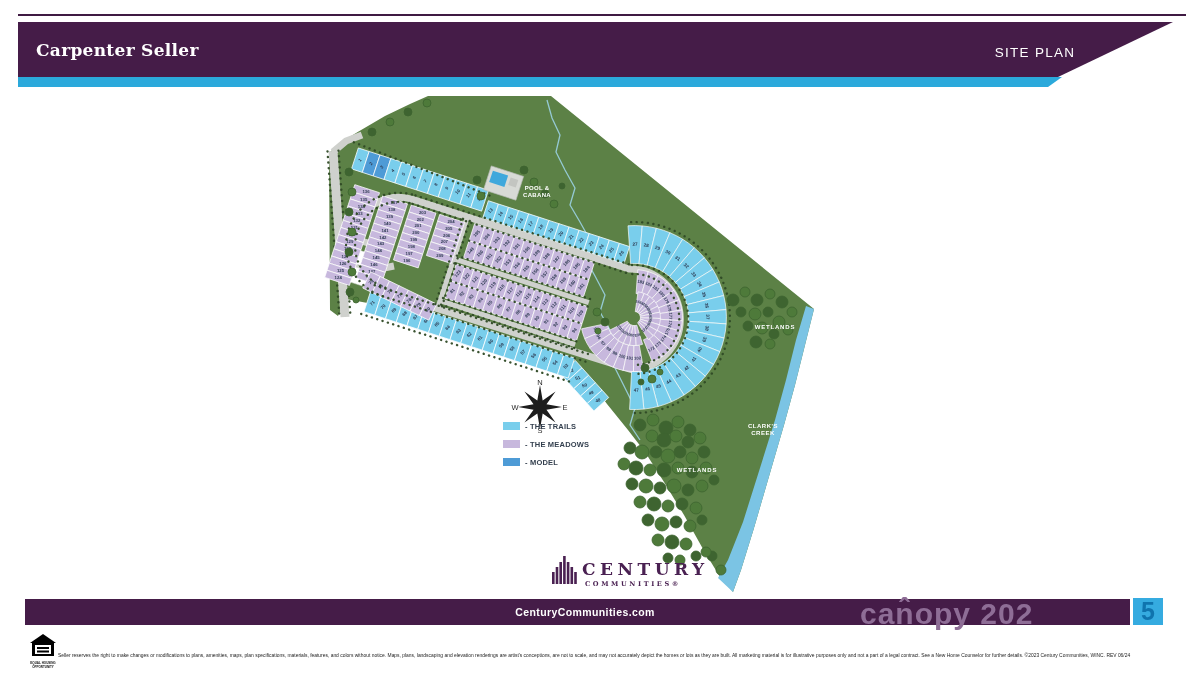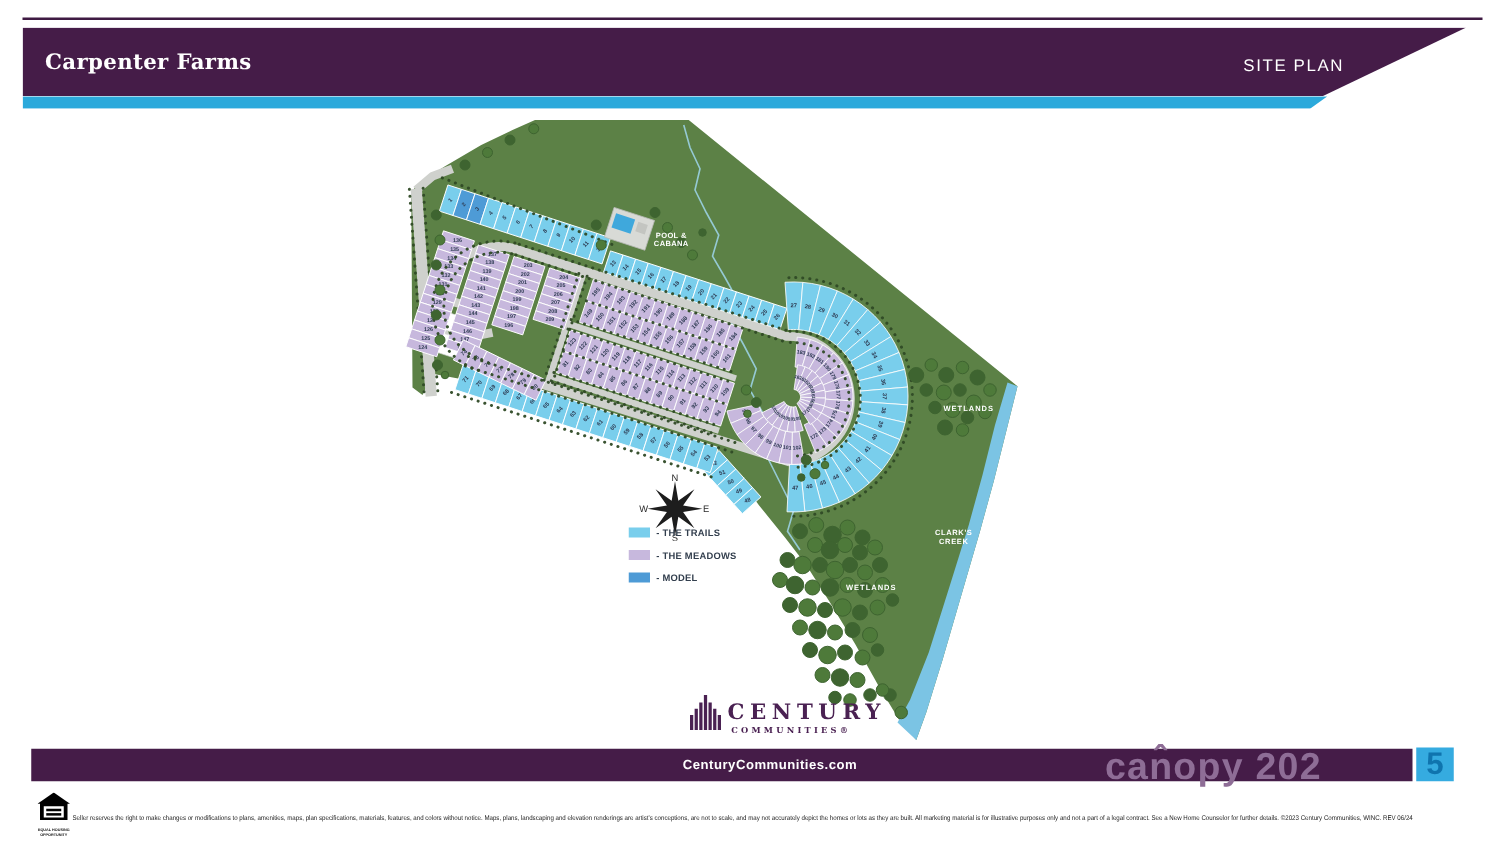--- a/index.html
+++ b/index.html
@@ -10,39 +10,39 @@
           clip-path:polygon(0 0,1155px 0,1040px 100%,0 100%);}
   #teal{position:absolute;left:18px;top:77px;width:1044px;height:10px;background:#2BA9DB;
         clip-path:polygon(0 0,100% 0,calc(100% - 14px) 100%,0 100%);}
   #title{position:absolute;left:36px;top:40px;color:#fff;font-family:"DejaVu Serif",serif;
          font-size:17px;font-weight:600;letter-spacing:.3px;}
   #badge{position:absolute;left:930px;top:45px;width:210px;text-align:center;color:#fff;
          font-size:13.5px;font-weight:normal;letter-spacing:1.3px;}
   #mapsvg{position:absolute;left:0;top:0;}
   #footerbar{position:absolute;left:25px;top:599px;width:1105px;height:26px;background:#451C48;}
   #footerurl{position:absolute;left:25px;top:599px;width:1120px;height:26px;line-height:26px;
-             text-align:center;color:#fff;font-size:10.5px;font-weight:bold;letter-spacing:.4px;padding-left:31px;}
+             text-align:center;color:#fff;font-size:10.5px;font-weight:bold;letter-spacing:.4px;}
   #watermark{position:absolute;left:860px;top:597px;font-size:30px;font-weight:bold;
-             color:#8E6D96;letter-spacing:1px;margin-left:24px;}
+             color:#8E6D96;letter-spacing:1px;}
   #wm5{position:absolute;left:1133px;top:598px;width:30px;height:27px;background:#35ABE0;
        color:#0F74AE;font-size:25px;font-weight:bold;text-align:center;line-height:27px;}
   #eho{position:absolute;left:28px;top:634px;width:30px;text-align:center;}
   #eho .cap{font-size:3px;color:#111;line-height:3.5px;font-weight:bold;}
   #disclaimer{position:absolute;left:58px;top:643px;width:1130px;}
   #disclaimer span{display:inline-block;white-space:nowrap;font-size:6px;color:#222;
                    transform:scale(.82,.9);transform-origin:left top;}
 </style>
 </head>
 <body>
 
 <div id="page">
   <div id="topline"></div>
   <div id="banner"></div>
   <div id="teal"></div>
-  <div id="title">Carpenter Farms</div>
+  <div id="title">Carpenter Seller</div>
   <div id="badge">SITE PLAN</div>
 
   <svg id="mapsvg" width="1200" height="675" viewBox="0 0 1200 675">
       <polygon points="428,96 551,96 814,309 805,345 795,385 784,425 770,473 754,528 741,570 733,592 720,577 703,549 684,515 664,482 645,452 628,430 607,404 584,372 565,358 552,354 460,329 373,304 346,299 338,316 330,310 329,153 340,143 356,133 385,116 410,104" fill="#5C8146"></polygon>
       <polygon points="814,309 805,345 795,385 784,425 770,473 754,528 741,570 733,592 718,578 728,560 743,522 760,468 775,420 786,380 796,340 806,306" fill="#7BC4E4"></polygon>
       <polyline points="547,100 552,118 560,135 556,152 565,170 575,188 570,205 580,222 590,240 585,258 595,276 605,295 600,312 610,330 620,350 615,368 625,388 635,408 630,425 640,440" fill="none" stroke="#9fd6ec" stroke-width="1.3" opacity="0.85"></polyline>
       <g>
         <path d="M 333,151 L 345,317" stroke="#CFD1CD" stroke-width="9" fill="none"></path>
         <path d="M 333,152 L 346,141 L 362,135" stroke="#CFD1CD" stroke-width="7" fill="none"></path>
         <path d="M 344,236 L 382,247" stroke="#CFD1CD" stroke-width="7" fill="none"></path>

